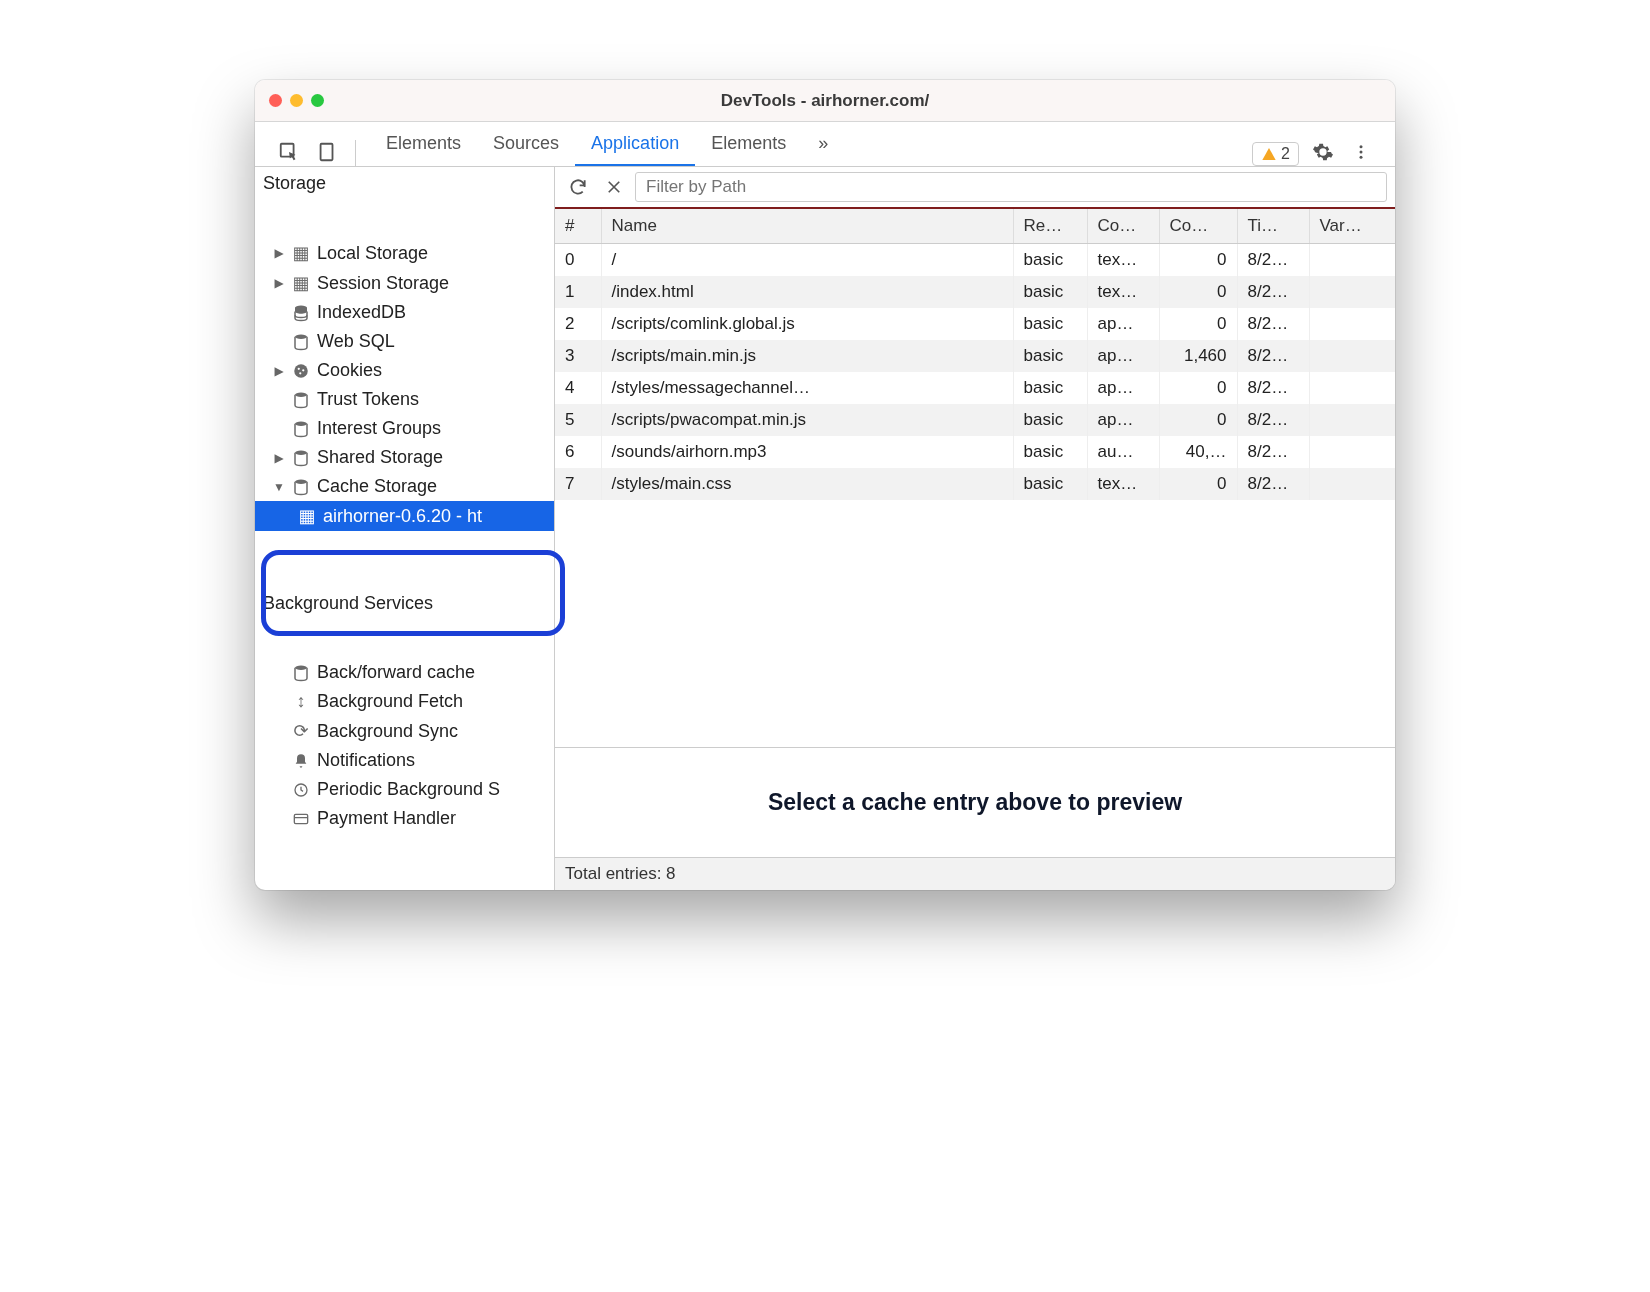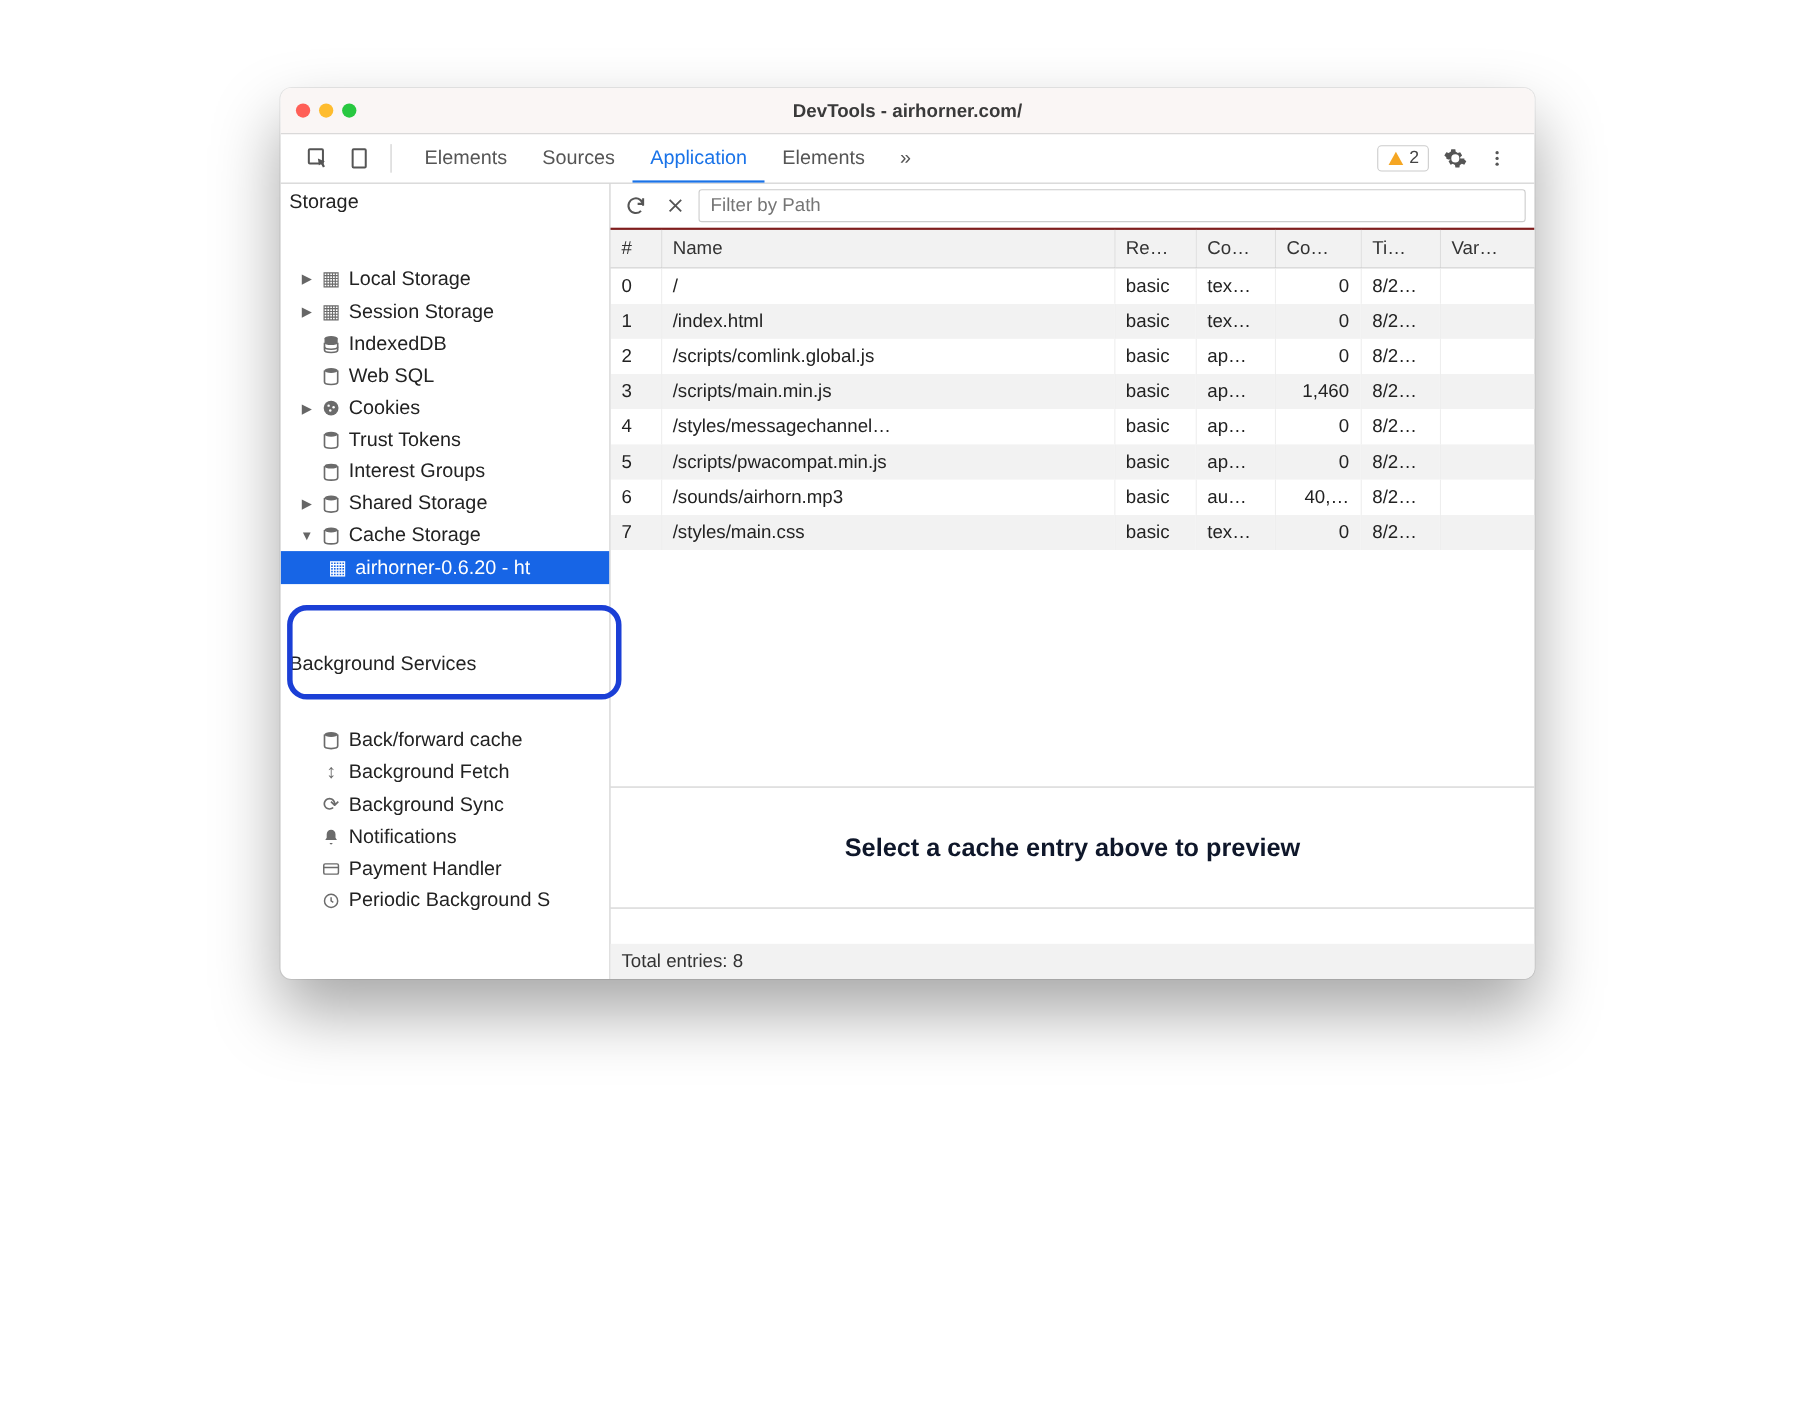--- a/index.html
+++ b/index.html
@@ -52,21 +52,21 @@
   text-align: center;
   font-size: 17px;
   font-weight: 600;
   color: #3a3a3a;
   pointer-events: none;
 }
 .toolbar {
   height: 45px;
   border-bottom: 1px solid #ccc;
   display: flex;
-  align-items: center;
+  align-items: flex-end;
   padding: 0 20px;
   gap: 10px;
 }
 .tool-ic {
   width: 28px;
   height: 28px;
   display: flex;
   align-items: center;
   justify-content: center;
   color: #555;
@@ -234,21 +234,20 @@
   font-size: 23px;
   font-weight: 600;
   color: #0f172a;
   border-bottom: 1px solid #ccc;
 }
 .footer {
   padding: 6px 10px;
   font-size: 17px;
   color: #333;
   background: #f2f2f2;
-  margin-top: 32px;
 }
 svg { display: block; }
 </style>
 </head>
 <body>
 
 <div class="window">
 
   <div class="titlebar">
     <div class="traffic">
@@ -422,36 +421,36 @@
             <span class="ic">
           <svg width="16" height="16" viewBox="0 0 24 24" fill="currentColor">
                 <path d="M12 2a6 6 0 00-6 6v5l-2 3h16l-2-3V8a6 6 0 00-6-6zm0 20a2 2 0 002-2h-4a2 2 0 002 2z"></path>
               </svg>
         </span>
             <span>Notifications</span>
           </li>
         <li>
             <span class="arrow blank">▶</span>
             <span class="ic">
+          <svg width="16" height="16" viewBox="0 0 24 24" fill="none" stroke="currentColor" stroke-width="2">
+                <circle cx="12" cy="12" r="9"></circle>
+                <path d="M12 7v5l3 2"></path>
+              </svg>
+        </span>
+            <span>Periodic Background S</span>
+          </li>
+        <li>
+            <span class="arrow blank">▶</span>
+            <span class="ic">
           <svg width="18" height="16" viewBox="0 0 24 24" fill="none" stroke="currentColor" stroke-width="2">
                 <rect x="2" y="5" width="20" height="14" rx="2"></rect>
                 <line x1="2" y1="10" x2="22" y2="10"></line>
               </svg>
         </span>
             <span>Payment Handler</span>
-          </li>
-        <li>
-            <span class="arrow blank">▶</span>
-            <span class="ic">
-          <svg width="16" height="16" viewBox="0 0 24 24" fill="none" stroke="currentColor" stroke-width="2">
-                <circle cx="12" cy="12" r="9"></circle>
-                <path d="M12 7v5l3 2"></path>
-              </svg>
-        </span>
-            <span>Periodic Background S</span>
           </li>
       </ul>
     </div>
 
     <div class="main">
       <div class="filterbar">
         <div class="btn">
           <svg width="20" height="20" viewBox="0 0 24 24" fill="none" stroke="currentColor" stroke-width="2.2">
               <path d="M20 12a8 8 0 10-2.3 5.6M20 4v6h-6"></path>
             </svg>

